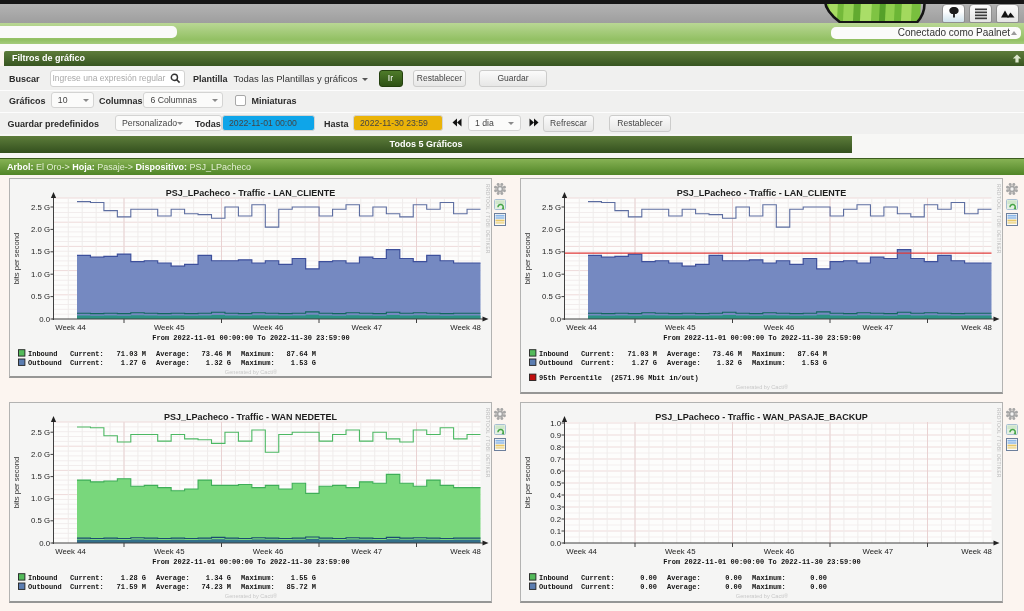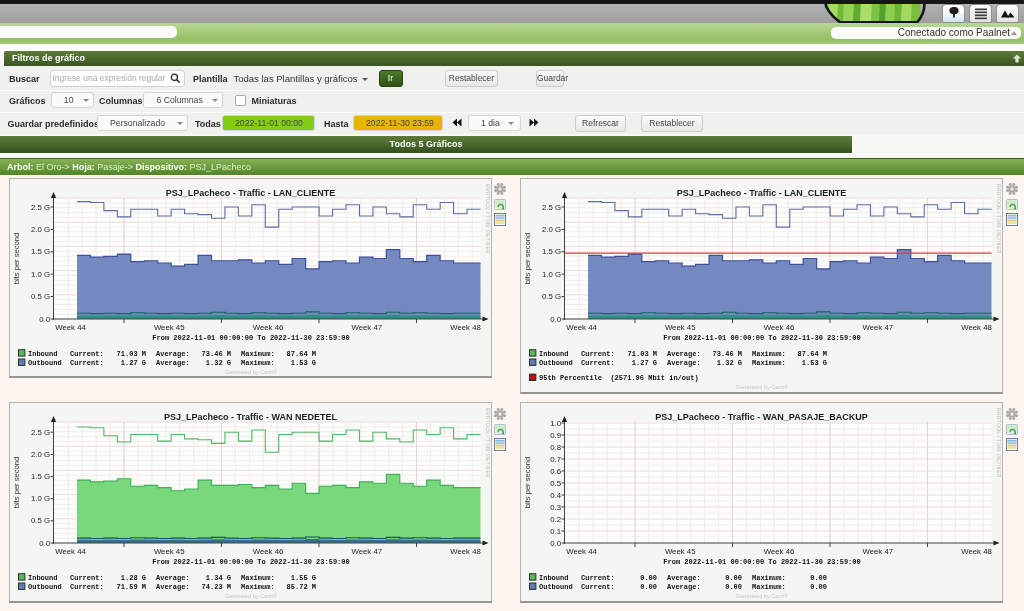--- a/index.html
+++ b/index.html
@@ -1,23 +1,23 @@
 <!DOCTYPE html>
 <html><head><meta charset="utf-8"><style>
 
 * { margin:0; padding:0; box-sizing:border-box; }
 body { width:1024px; height:611px; position:relative; overflow:hidden;
        font-family:"Liberation Sans",sans-serif; background:#fcf5f0; }
 .abs { position:absolute; }
 .lbl { position:absolute; font-size:9px; font-weight:bold; color:#2b2b2b; }
 .btn { position:absolute; height:17px; line-height:15px; text-align:center;
        font-size:8.5px; color:#444; background:linear-gradient(#fbfbfb,#e7e7e6);
-       border:1px solid #cccccb; border-radius:3px;margin-left:32px; }
+       border:1px solid #cccccb; border-radius:3px; }
 .sel { position:absolute; height:16px; line-height:14px; font-size:8.7px; color:#444;
-       background:#fbfbfa; border:1px solid #d4d4d3; border-radius:3px; padding-left:12px; }
+       background:#fbfbfa; border:1px solid #d4d4d3; border-radius:3px; padding-left:6px; }
 .caret { position:absolute; width:0; height:0; border-left:3.2px solid transparent;
          border-right:3.2px solid transparent; border-top:3.8px solid #8a8a8a; }
 .panel { position:absolute; background:#f5f5f4; border:1px solid #b3b3b2;
          border-bottom:2px solid #969695; }
 .gicons { position:absolute; width:14px; }
 .gi { margin-bottom:2.5px; height:13px; }
 .tab { position:absolute; top:4px; width:23px; height:19px; border-radius:4px 4px 2px 2px;
        background:linear-gradient(#fdfdfd,#e4e4e4); border:1px solid #8f8f8f;
        display:flex; align-items:center; justify-content:center; }
 
@@ -85,34 +85,34 @@
 <div class="abs" style="left:49.5px;top:69.5px;width:135px;height:17px;background:#fff;border:1px solid #d2d2d1;border-radius:3px;font-size:8.5px;color:#a9a9a9;line-height:15px;padding-left:2px;white-space:nowrap;overflow:hidden">Ingrese una expresión regular</div>
 <svg class="abs" style="left:170px;top:72.5px" width="11" height="11" viewBox="0 0 11 11">
     <circle cx="4.4" cy="4.4" r="3.1" fill="none" stroke="#333" stroke-width="1.4"></circle>
     <line x1="6.8" y1="6.8" x2="9.6" y2="9.6" stroke="#333" stroke-width="1.6"></line>
   </svg>
 <div class="lbl" style="left:193px;top:73.5px">Plantilla</div>
 <div class="abs" style="left:233.5px;top:73px;font-size:9.5px;color:#333;white-space:nowrap">Todas las Plantillas y gráficos</div>
 <div class="abs caret" style="left:362px;top:77.5px;border-top-color:#555"></div>
 <div class="abs" style="left:378.5px;top:69.5px;width:24px;height:17px;background:linear-gradient(#4e7b2a,#2e5114);border:1px solid #24400f;border-radius:3px;color:#fff;font-size:8.7px;text-align:center;line-height:15px">Ir</div>
 <div class="btn" style="left:413px;top:69.5px;width:53px">Restablecer</div>
-<div class="btn" style="left:504px;top:69.5px;width:28px">Guardar</div>
+<div class="btn" style="left:479px;top:69.5px;width:68px">Guardar</div>
 <div class="lbl" style="left:9px;top:95.5px">Gráficos</div>
 <div class="sel" style="left:50.8px;top:92px;width:43px">10</div>
 <div class="abs caret" style="left:83px;top:98.5px"></div>
 <div class="lbl" style="left:99px;top:95.5px">Columnas</div>
 <div class="sel" style="left:143.4px;top:92px;width:80px">6 Columnas</div>
 <div class="abs caret" style="left:212px;top:98.5px"></div>
 <div class="abs" style="left:234.8px;top:94.5px;width:11px;height:11px;background:#fff;border:1px solid #a8a8a8;border-radius:2px"></div>
 <div class="lbl" style="left:251.5px;top:95.5px">Miniaturas</div>
 <div class="lbl" style="left:7.6px;top:118.5px">Guardar predefinidos</div>
-<div class="sel" style="left:97px;top:115px;width:91px">Personalizado</div>
+<div class="sel" style="left:115px;top:115px;width:107px">Personalizado</div>
 <div class="abs caret" style="left:177px;top:121.5px"></div>
 <div class="lbl" style="left:195px;top:118.5px">Todas</div>
-<div class="sel" style="left:222px;top:115px;width:93px;background:#84cc16">2022-11-01 00:00</div>
+<div class="sel" style="left:222px;top:115px;width:93px;background:#0ea5e9">2022-11-01 00:00</div>
 <div class="lbl" style="left:324px;top:118.5px">Hasta</div>
 <div class="sel" style="left:353px;top:115px;width:90px;background:#eab308">2022-11-30 23:59</div>
 <svg class="abs" style="left:452px;top:118px" width="10" height="9" viewBox="0 0 10 9">
     <path d="M5,0.5 L5,8.5 L0.5,4.5 Z" fill="#111"></path>
     <path d="M9.5,0.5 L9.5,8.5 L5,4.5 Z" fill="#111"></path>
   </svg>
 <div class="sel" style="left:468px;top:115px;width:53px">1 dia</div>
 <div class="abs caret" style="left:508px;top:121.5px"></div>
 <svg class="abs" style="left:529px;top:118px" width="10" height="9" viewBox="0 0 10 9">
     <path d="M0.5,0.5 L5,4.5 L0.5,8.5 Z" fill="#111"></path>

